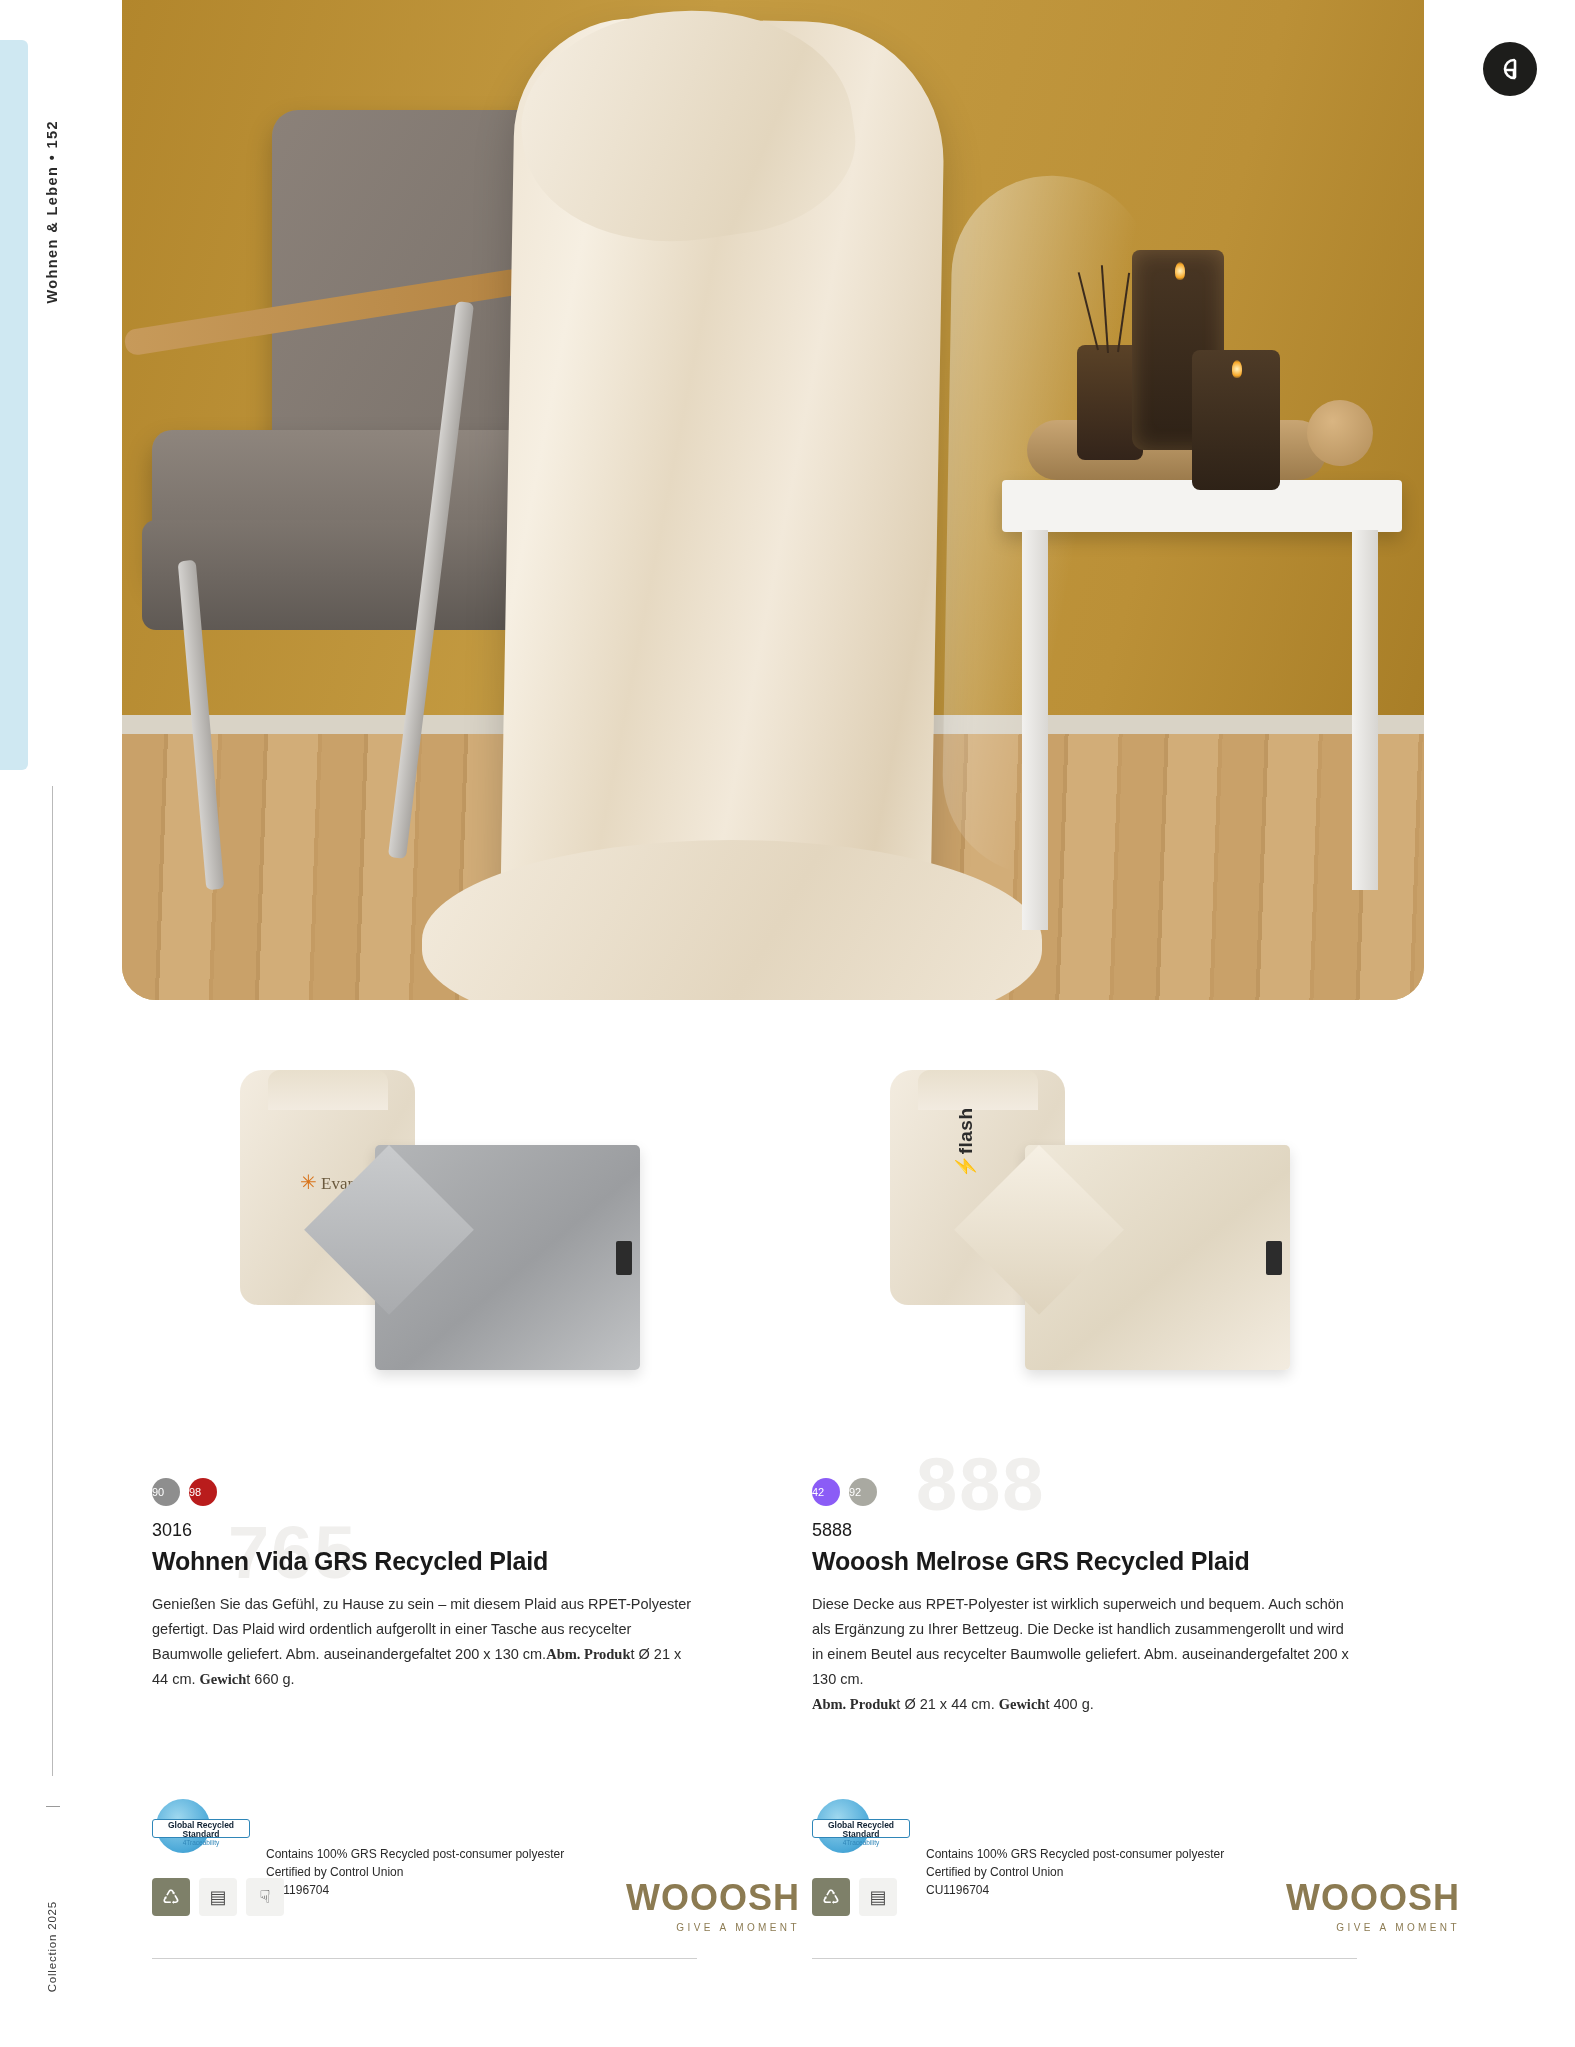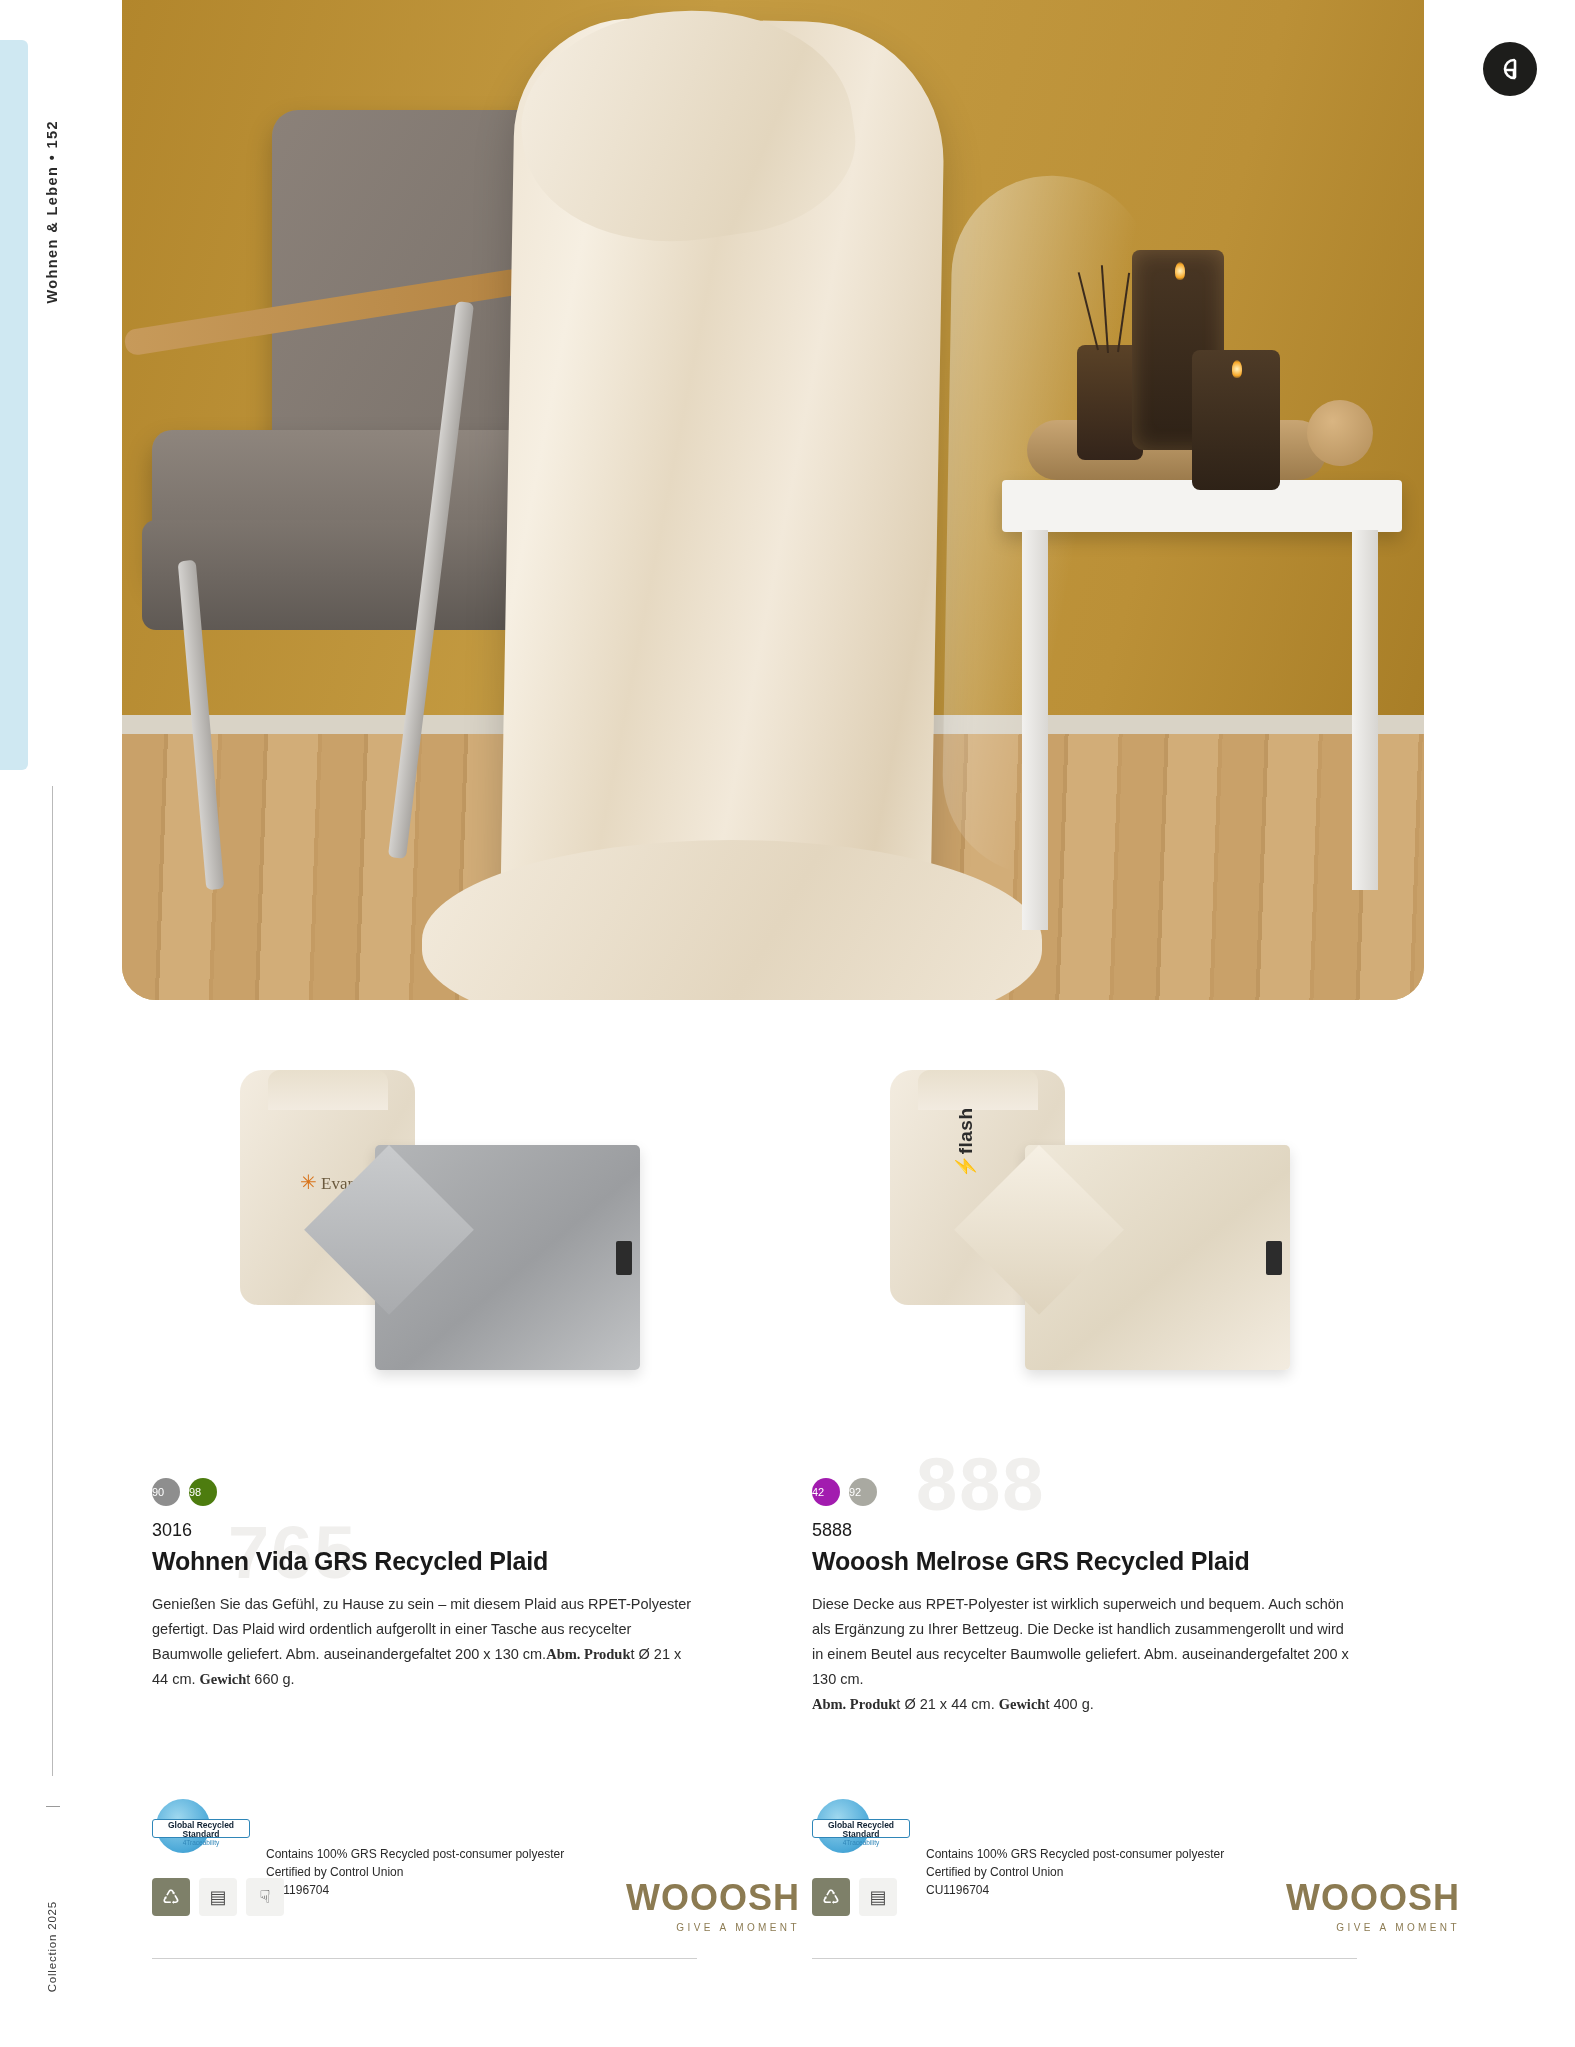--- a/index.html
+++ b/index.html
@@ -501,21 +501,21 @@
 </div>
 
 <div class="watermark" style="left:228px; top:1510px;">765</div>
 <div class="watermark" style="left:888px; top:1442px;margin-left:28px;">888</div>
 
 <div class="col left">
   <div class="swatches">
     <div class="swatch" style="background:#8e8e8e">
       <span>90</span>
     </div>
-    <div class="swatch" style="background:#4d7c0f">
+    <div class="swatch" style="background:#b91c1c">
       <span>98</span>
     </div>
   </div>
   <div class="sku">3016</div>
   <h2 class="pname">Wohnen Vida GRS Recycled Plaid</h2>
   <p class="pdesc">
     <span>Genießen Sie das Gefühl, zu Hause zu sein – mit diesem Plaid aus RPET-Polyester gefertigt. Das Plaid wird ordentlich aufgerollt in einer Tasche aus recycelter Baumwolle geliefert. Abm. auseinandergefaltet 200 x 130 cm.</span><b>Abm. Produk</b><span>t Ø 21 x 44 cm. </span><b>Gewich</b><span>t 660 g.</span>
   </p>
 </div>
 
@@ -548,21 +548,21 @@
 </div>
 
 <div class="brand left">
   <div class="word">WOOOSH</div>
   <div class="tagline">GIVE A MOMENT</div>
 </div>
 <div class="rule left"></div>
 
 <div class="col right">
   <div class="swatches">
-    <div class="swatch" style="background:#a21caf">
+    <div class="swatch" style="background:#8b5cf6">
       <span>42</span>
     </div>
     <div class="swatch" style="background:#a9a9a1">
       <span>92</span>
     </div>
   </div>
   <div class="sku">5888</div>
   <h2 class="pname">Wooosh Melrose GRS Recycled Plaid</h2>
   <p class="pdesc">
     <span>Diese  Decke aus RPET-Polyester ist wirklich superweich und bequem. Auch schön als Ergänzung zu Ihrer Bettzeug. Die Decke ist handlich zusammengerollt und wird in einem Beutel aus recycelter Baumwolle geliefert. Abm. auseinandergefaltet 200 x 130 cm.</span><br>

